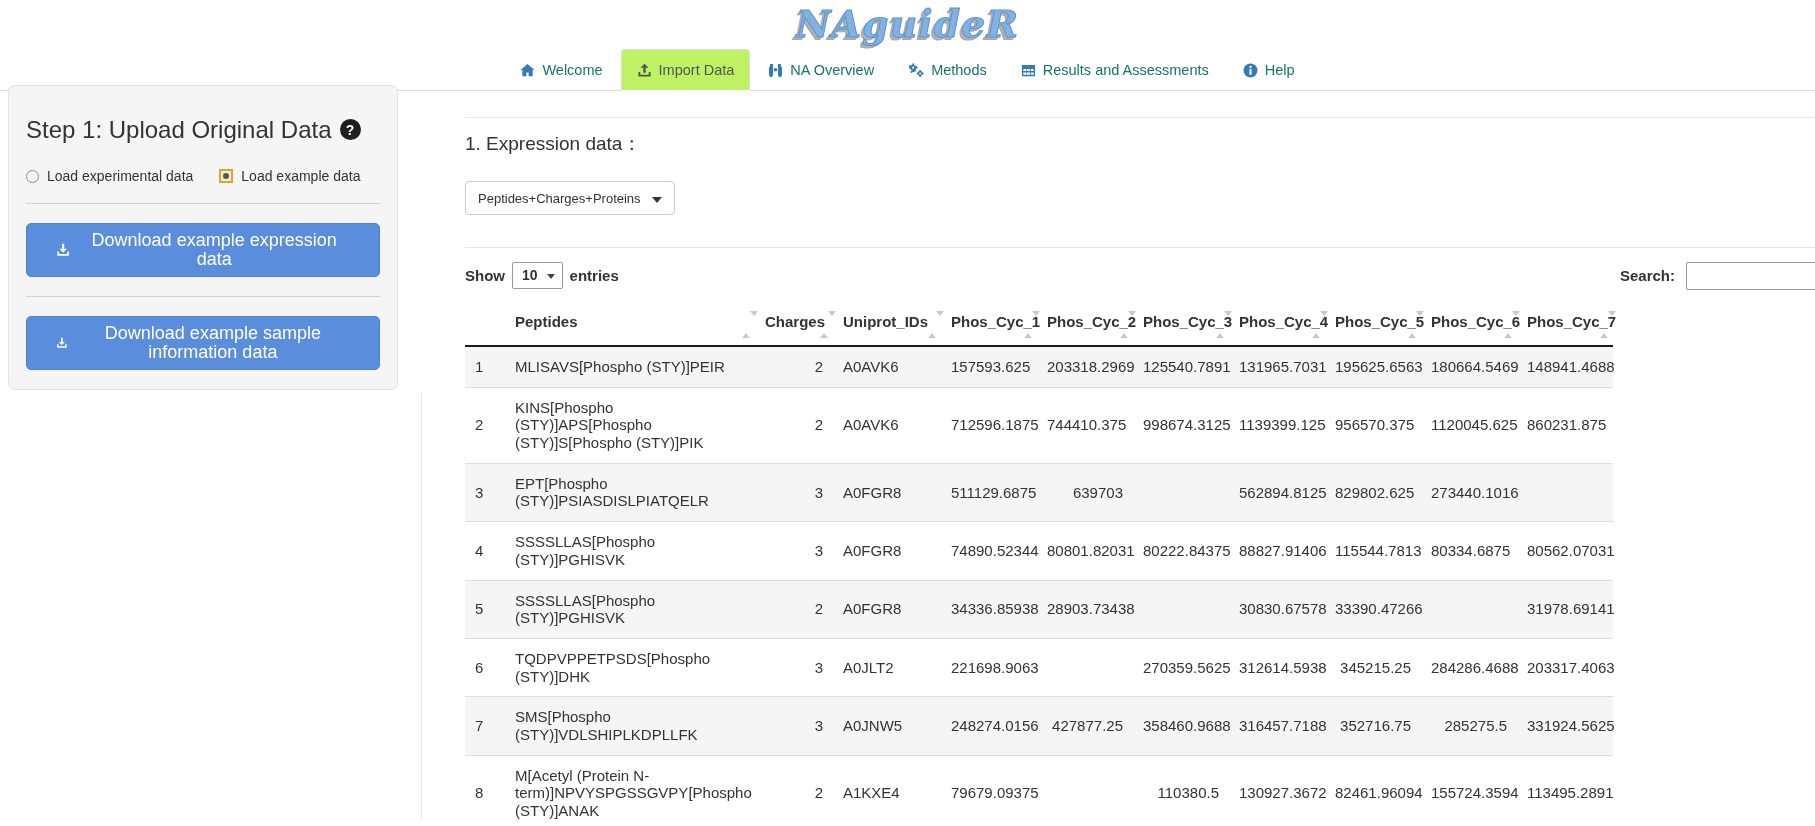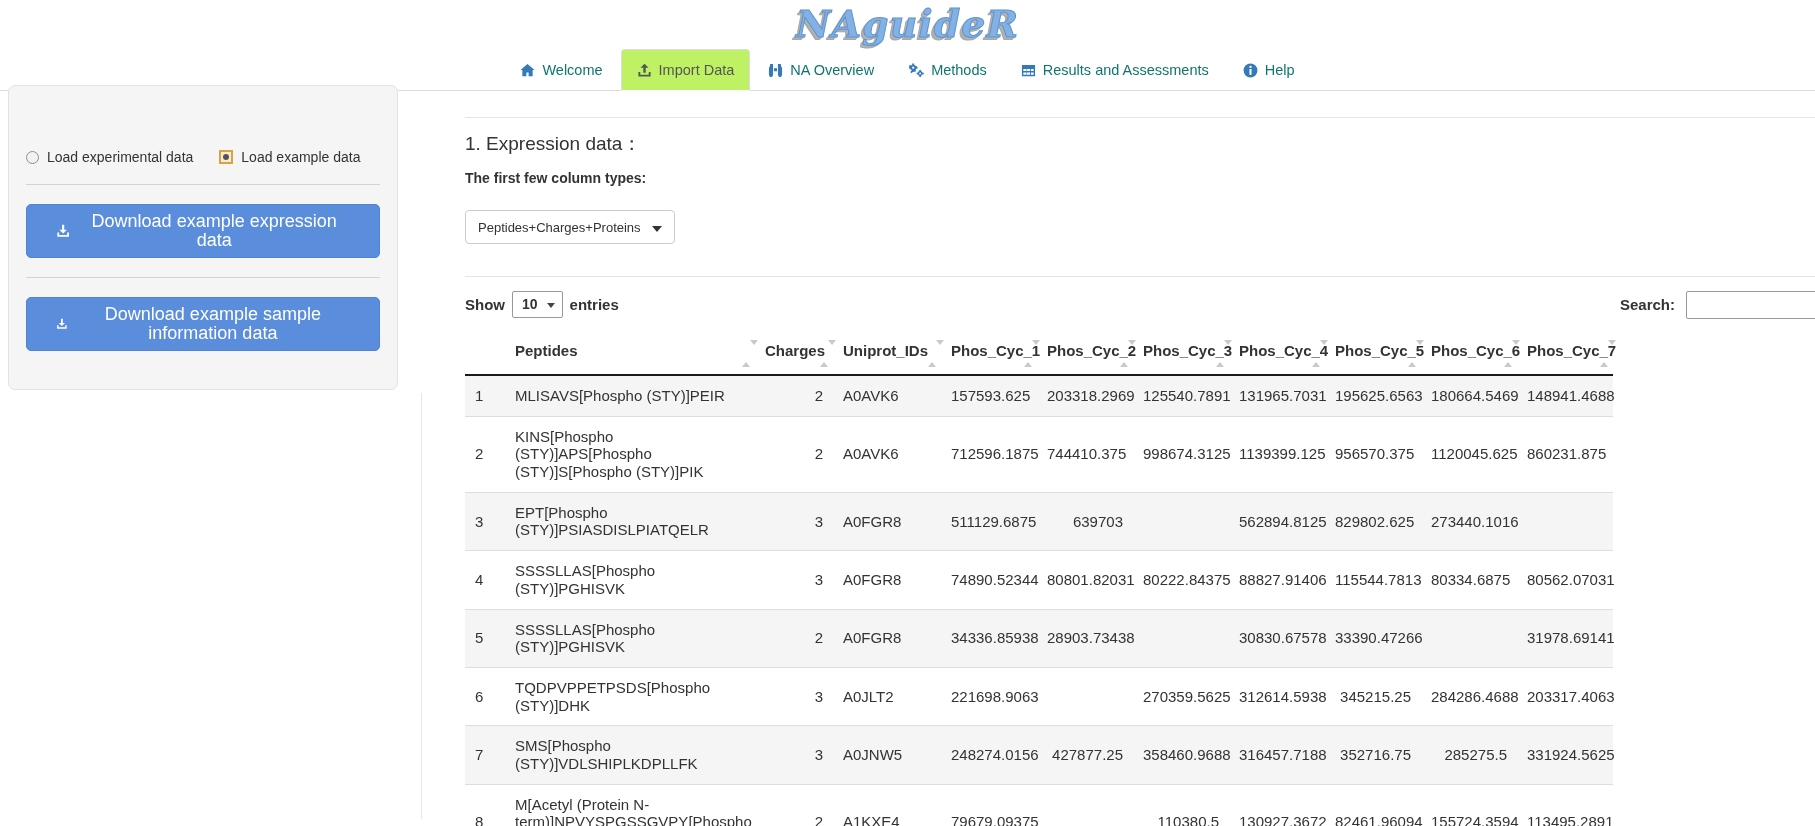--- a/index.html
+++ b/index.html
@@ -43,21 +43,21 @@
     background:#f5f5f5; border:1px solid #e3e3e3; border-radius:7px;
     padding:30px 17px 18px 17px;
   }
   .well h2 { font-size:24px; font-weight:normal; color:#333; line-height:28px; }
   .help-circle {
     display:inline-flex; width:21px; height:21px; border-radius:50%;
     background:#1f1f1f; color:#fff; font-size:14px; font-weight:bold;
     align-items:center; justify-content:center; vertical-align:middle;
     margin-left:8px; position:relative; top:-2px;
   }
-  .radio-row { margin-top:33px; display:flex; gap:26px; font-size:14px; }
+  .radio-row { margin-top:24px; display:flex; gap:26px; font-size:14px; }
   .radio-opt { display:flex; align-items:center; gap:8px; cursor:pointer; }
   .radio-off {
     width:13px; height:13px; border-radius:50%;
     border:1px solid #8f8f8f; background:#f2f2f2; flex:0 0 auto;
   }
   .radio-on {
     width:14px; height:14px; border:2px solid #d8a440; background:#f3ecd9;
     display:flex; align-items:center; justify-content:center; flex:0 0 auto;
   }
   .radio-on .dot { width:6px; height:6px; border-radius:50%; background:#555; }
@@ -185,20 +185,21 @@
     <svg width="15" height="15" viewBox="0 0 16 16">
         <circle cx="8" cy="8" r="7.4" fill="#337ab7"></circle>
         <rect x="6.9" y="3" width="2.2" height="2.2" fill="#fff"></rect>
         <rect x="6.9" y="6.4" width="2.2" height="6.2" fill="#fff"></rect>
       </svg>
     <span>Help</span>
   </li>
 </ul>
 
 <div class="well">
+  <h2><span>Step 1: Upload Original Data</span><span class="help-circle">?</span></h2>
 
   <div class="radio-row">
     <div class="radio-opt">
       <span class="radio-off"></span>
       <span>Load experimental data</span>
     </div>
     <div class="radio-opt">
       <span class="radio-on">
           <span class="dot"></span>
         </span>
@@ -225,21 +226,20 @@
       </svg>
     <span>Download example sample information data</span>
   </button>
 </div>
 
 <div class="v-divider"></div>
 
 <div class="main">
   <hr class="hr1">
   <div class="section-title">1. Expression data：</div>
-  <div class="col-types-label">The first few column types:</div>
 
   <div class="selectize">
     <span>Peptides+Charges+Proteins</span>
     <span class="caret"></span>
   </div>
 
   <hr class="hr2">
 
   <div class="dt-controls">
     <div class="dt-length">

